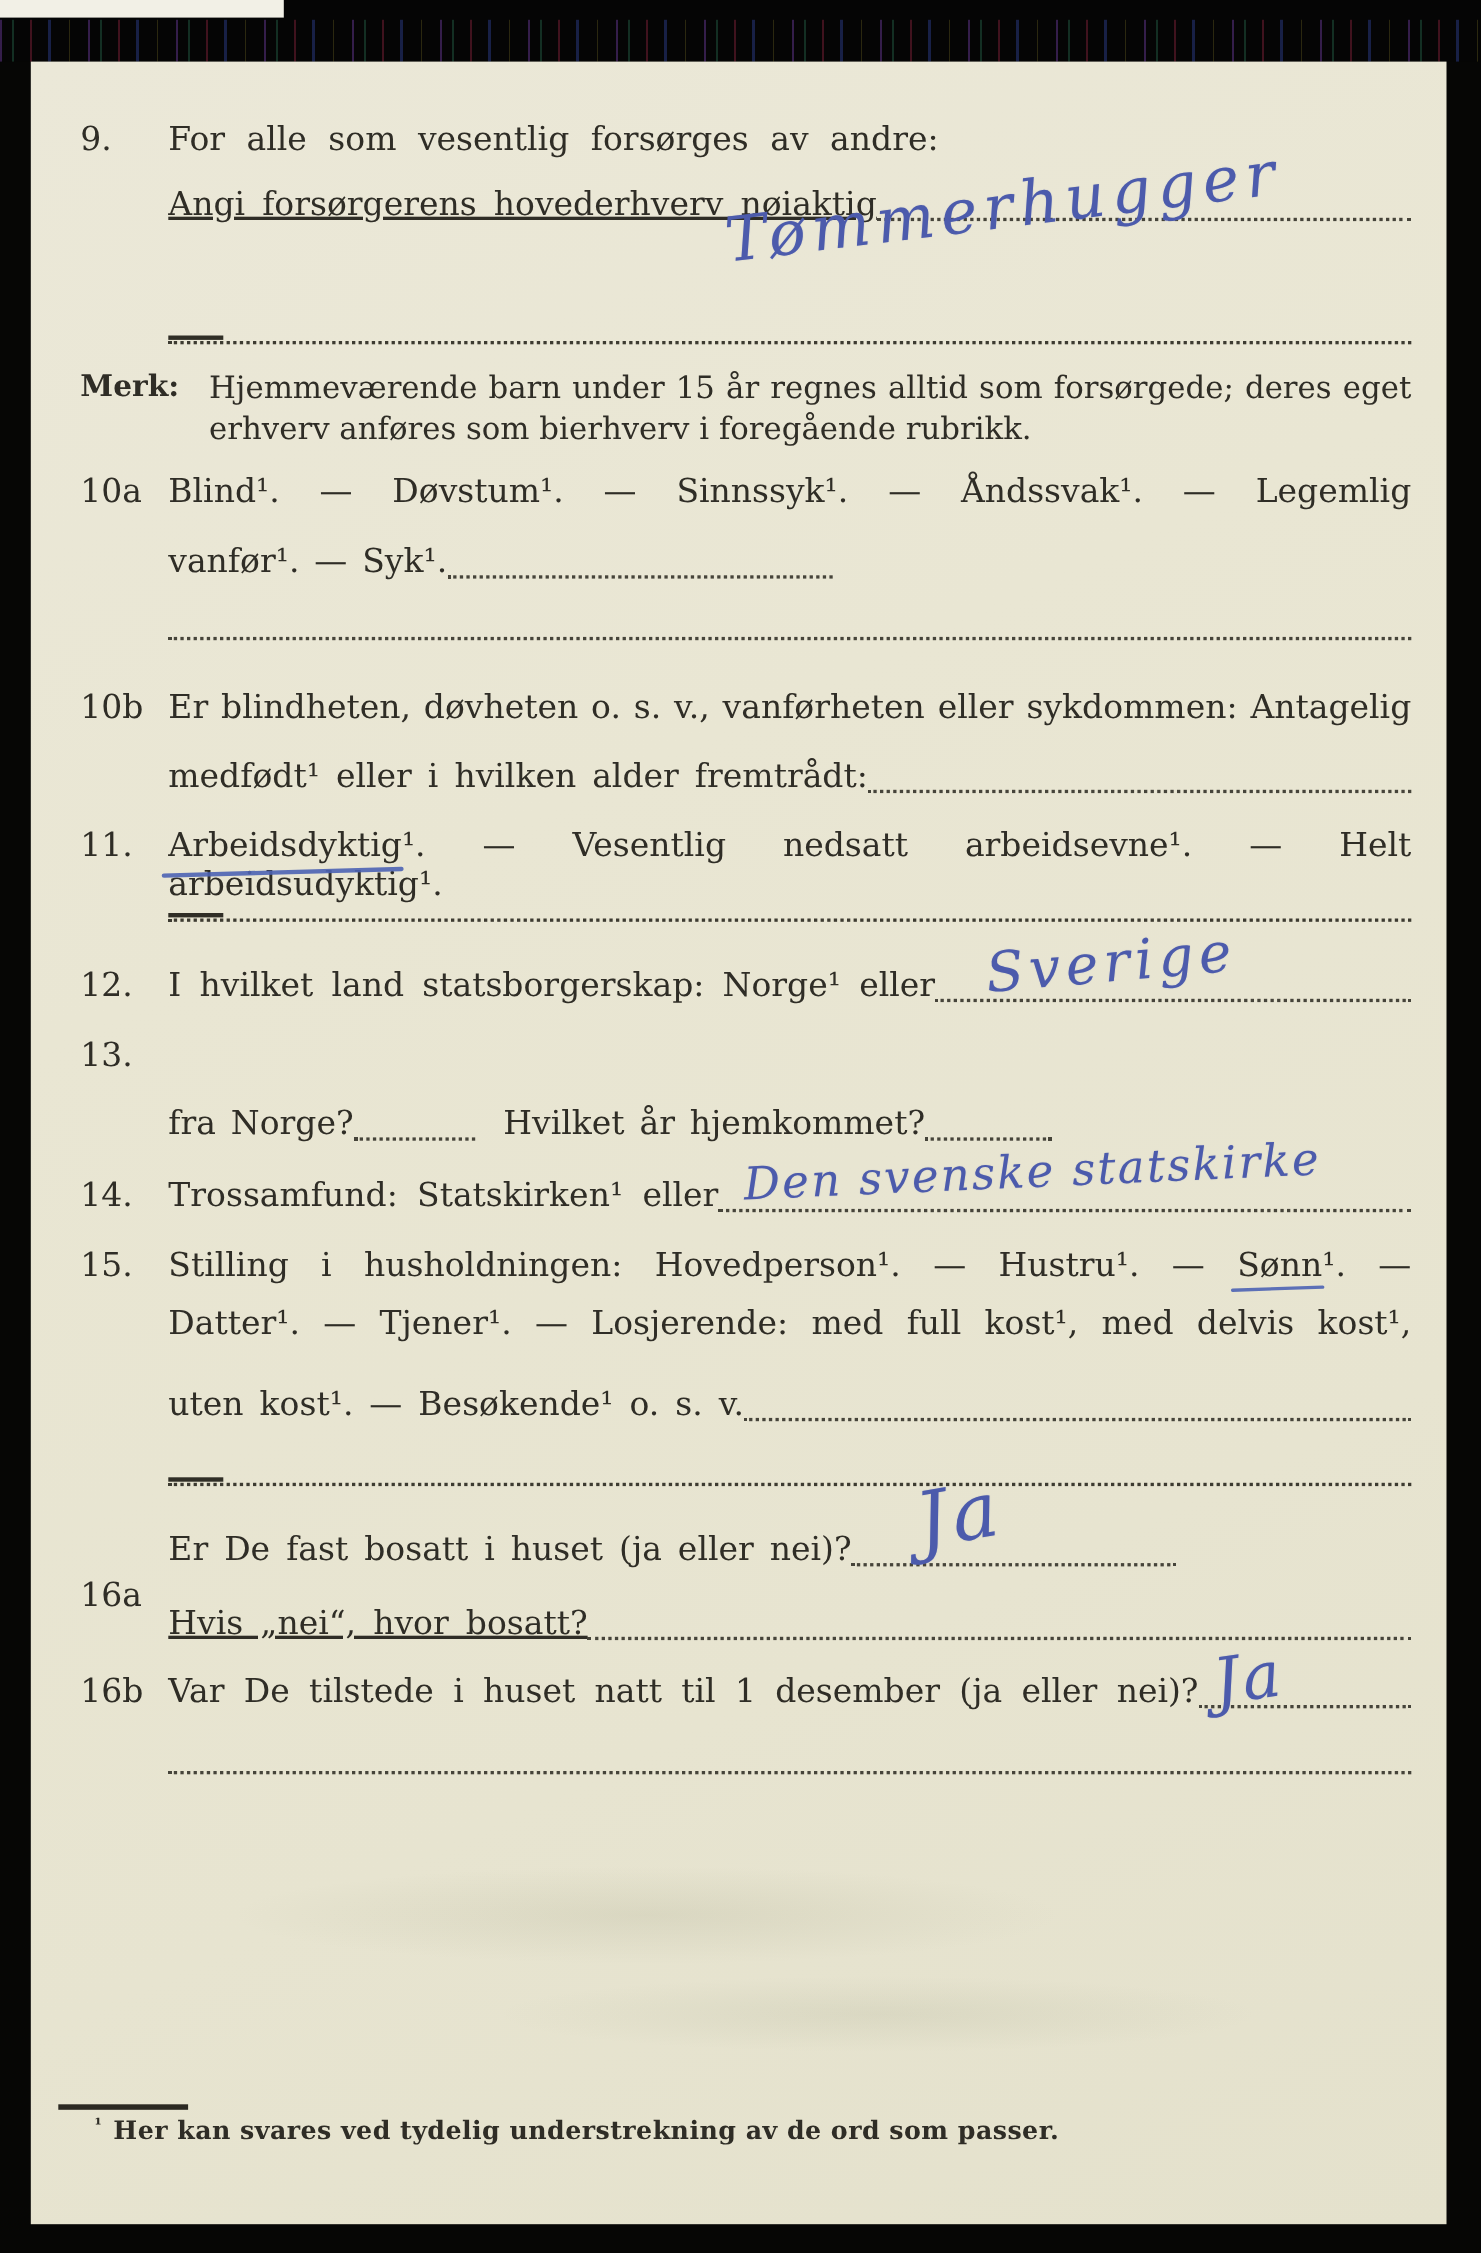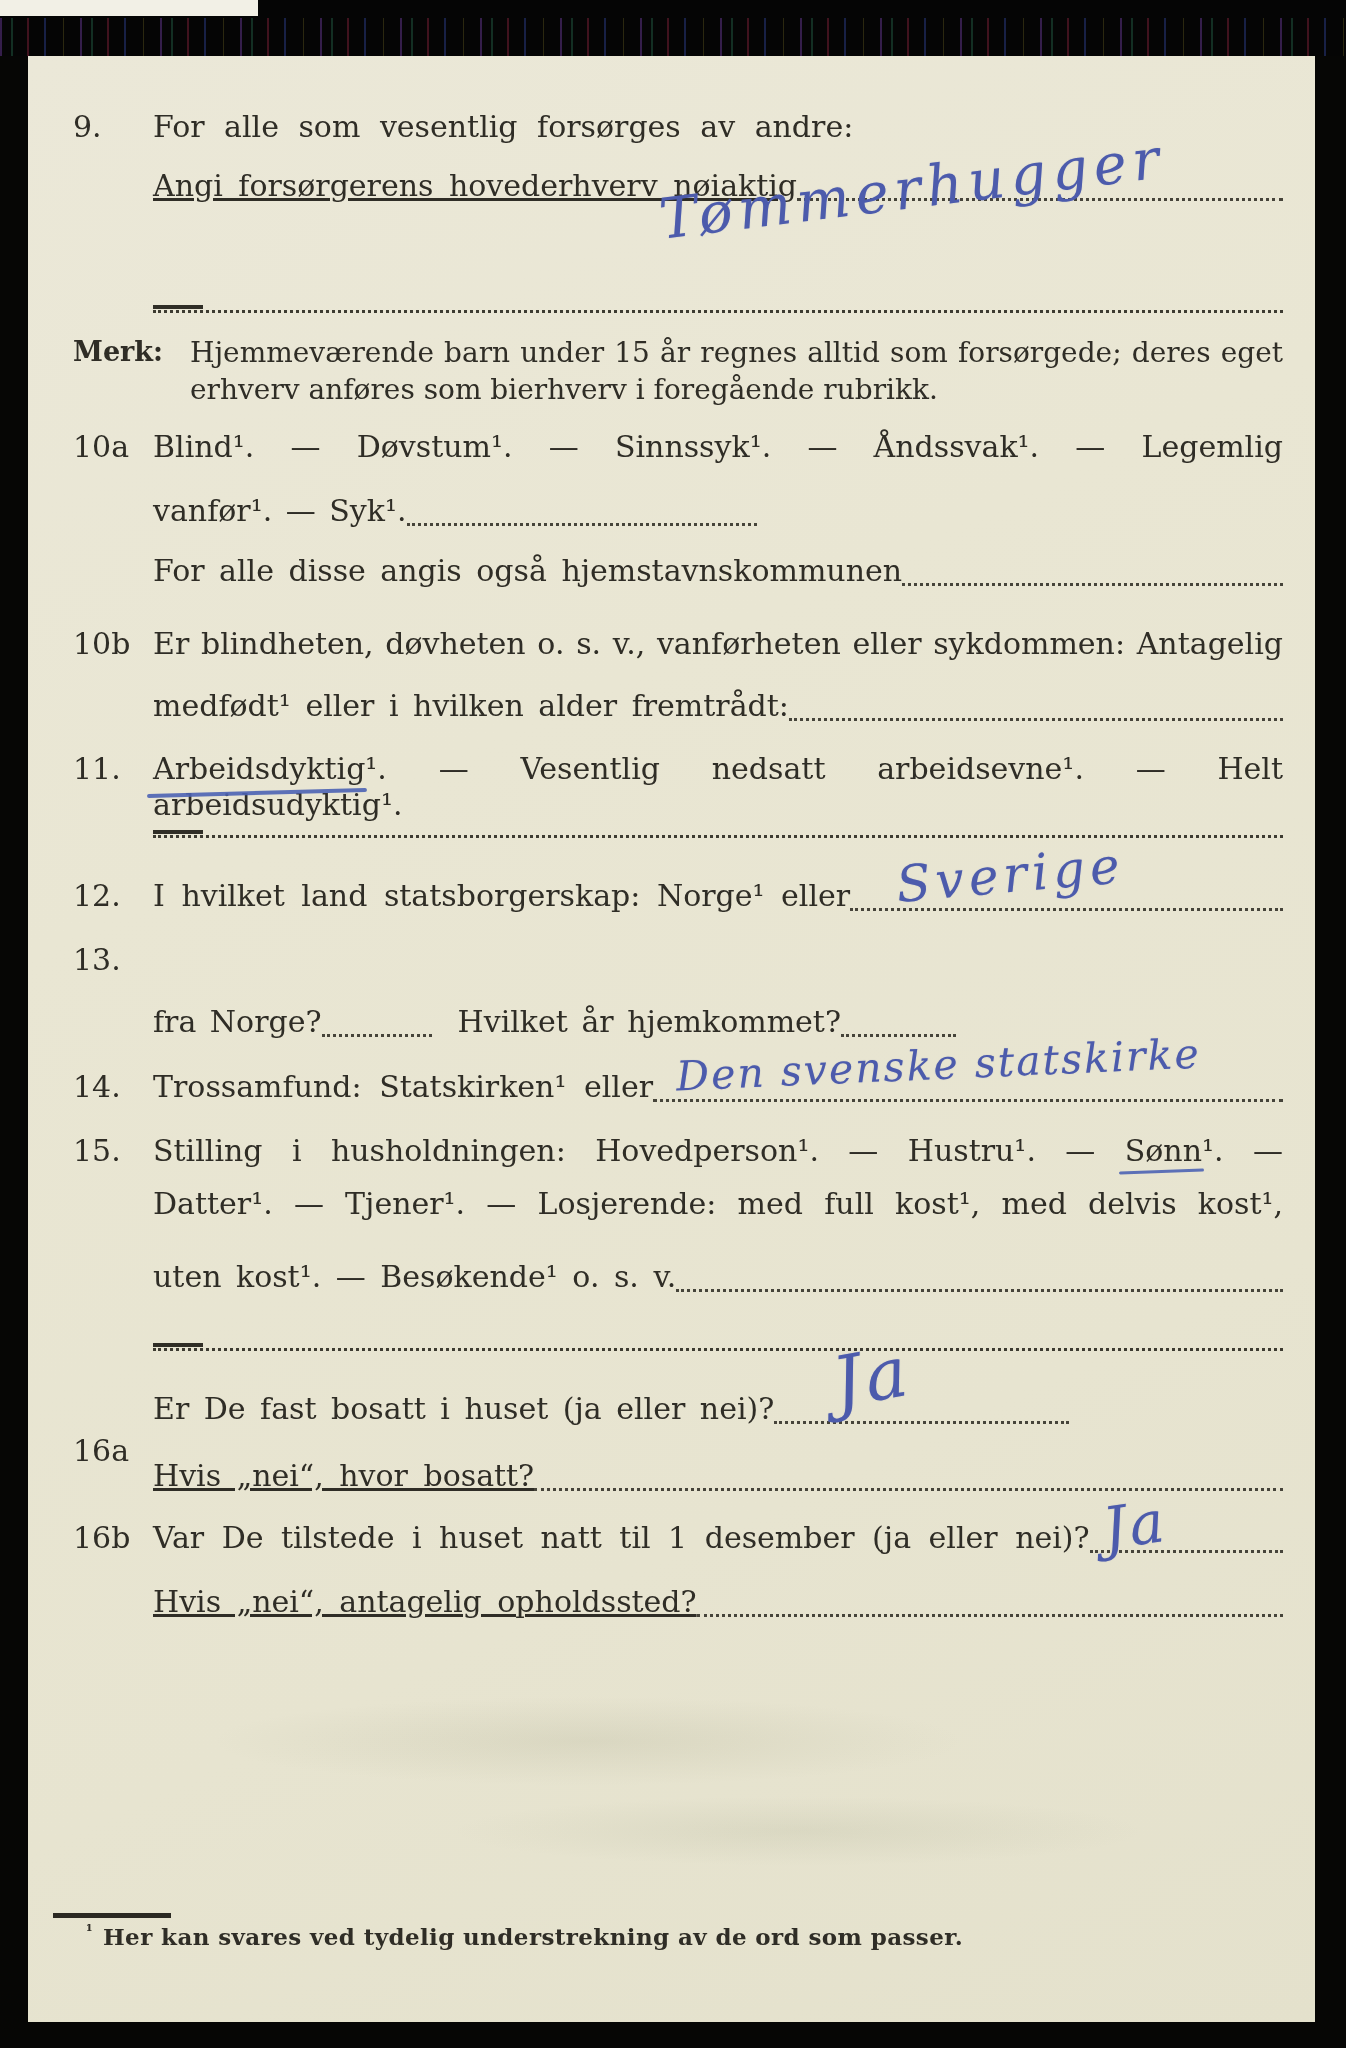--- a/index.html
+++ b/index.html
@@ -95,21 +95,20 @@
   <span class="merk-label" style="top:278px">Merk:</span>
   <div class="merk-text" style="top:278px">Hjemmeværende barn under 15 år regnes alltid som forsørgede; deres eget erhverv anføres som bierhverv i foregående rubrikk.</div>
 
   <span class="qnum" style="top:373px">10a</span>
   <div class="line just" style="top:373px">Blind¹. — Døvstum¹. — Sinnssyk¹. — Åndssvak¹. — Legemlig</div>
   <div class="line flex" style="top:437px">
     <span class="txt ws4">vanfør¹. — Syk¹.</span>
     <span class="lead fixed" style="width:350px"></span>
   </div>
   <div class="line flex" style="top:497px">
-    <span class="txt ws5">For alle disse angis også hjemstavnskommunen</span>
     <span class="lead"></span>
   </div>
 
   <span class="qnum" style="top:570px">10b</span>
   <div class="line just" style="top:570px">Er blindheten, døvheten o. s. v., vanførheten eller sykdommen: Antagelig</div>
   <div class="line flex" style="top:632px">
     <span class="txt ws5">medfødt¹ eller i hvilken alder fremtrådt:</span>
     <span class="lead"></span>
   </div>
 
@@ -166,21 +165,20 @@
     <span class="lead"></span>
   </div>
 
   <span class="qnum" style="top:1464px">16b</span>
   <div class="line flex" style="top:1464px">
     <span class="txt ws8">Var De tilstede i huset natt til 1 desember (ja eller nei)?</span>
     <span class="lead"></span>
   </div>
   <span class="hw ja-b">Ja</span>
   <div class="line flex" style="top:1528px">
-    <span class="txt ws6">Hvis „nei“, antagelig opholdssted?</span>
     <span class="lead"></span>
   </div>
 
   <div class="fn-rule"></div>
   <div class="fn">
     <sup>¹</sup><span>Her kan svares ved tydelig understrekning av de ord som passer.</span>
   </div>
 </div>
 
 </body></html>

